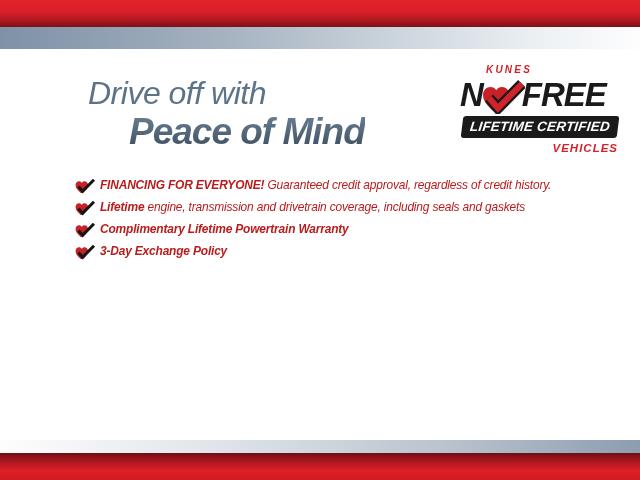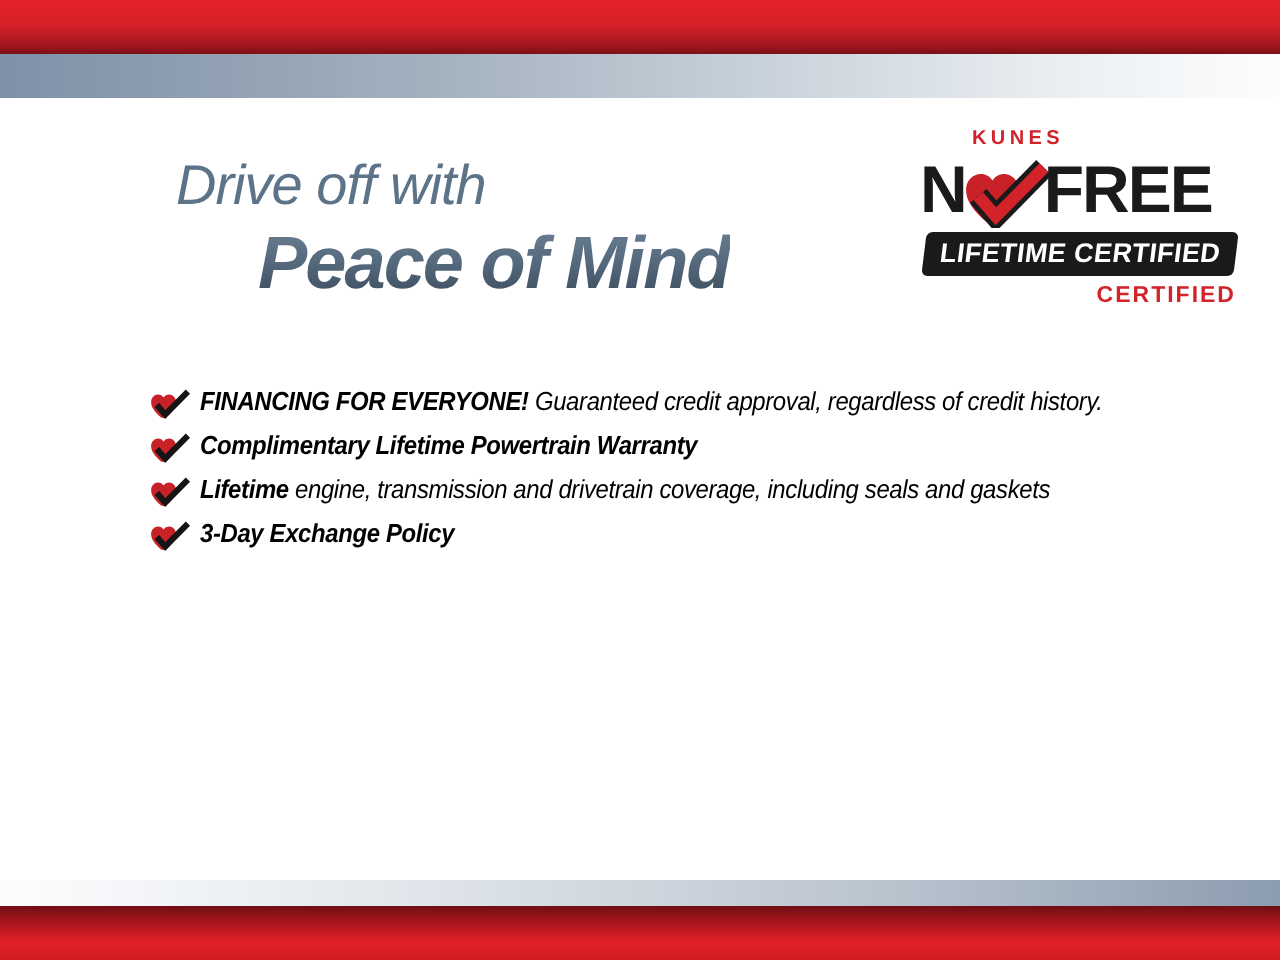--- a/index.html
+++ b/index.html
@@ -23,56 +23,56 @@
     position:absolute;left:0;top:440px;width:640px;height:13px;
     background:linear-gradient(90deg,#fdfdfe 0%,#e3e8ed 30%,#b9c3ce 70%,#8c9db0 100%);
   }
   .bar-bottom{
     position:absolute;left:0;top:453px;width:640px;height:27px;
     background:linear-gradient(180deg,#6f0e14 0%,#a5161d 28%,#df2027 65%,#d11b22 100%);
   }
   
   .title{position:absolute;left:88px;top:76px;font-style:italic;}
   .t1{
-    font-size:28px;line-height:34px;color:#5d7488;
+    font-size:32px;line-height:34px;color:#5d7488;
     letter-spacing:-0.5px;font-weight:normal;
   }
   .t2{
     font-size:37px;line-height:44px;margin-left:41px;
     font-weight:bold;letter-spacing:-1px;color:#4a5c6e;text-align:center;
   }
   @supports ((-webkit-background-clip: text) or (background-clip: text)){
     .t2{
       background:linear-gradient(180deg,#6e8397 0%,#576b7f 45%,#364757 100%);
       -webkit-background-clip:text;background-clip:text;color:transparent;
     }
   }
   
-  .logo{position:absolute;top:64px;right:8px;width:172px;}
+  .logo{position:absolute;top:64px;right:8px;width:172px;font-style:italic;}
   .lg-kunes{
     color:#d2232a;font-weight:bold;font-size:10px;
     letter-spacing:2.2px;margin-left:26px;
   }
   .lg-main{
     display:flex;align-items:center;margin-top:1px;
     font-size:33px;font-weight:bold;color:#1a1a1a;letter-spacing:-1px;
   }
   .lg-check{width:44px;height:34px;margin:0 -3px 0 -2px;position:relative;top:2px;}
   .lg-banner{
     display:inline-block;background:#1a1a1a;color:#ffffff;
     transform:skewX(-7deg);border-radius:3px;
     padding:3px 8px 4px 8px;margin-top:2px;margin-left:2px;
     font-size:13.5px;font-weight:bold;white-space:nowrap;letter-spacing:0.2px;
   }
   .lg-veh{
     color:#d2232a;font-weight:bold;font-size:11.5px;
     letter-spacing:1px;text-align:right;padding-right:14px;margin-top:4px;
   }
   
-  .benefits{position:absolute;left:74px;top:194px;width:560px;color:#000000;}
+  .benefits{position:absolute;left:74px;top:178px;width:560px;color:#b91c1c;}
   .benefit{display:flex;align-items:flex-start;margin-bottom:6px;white-space:nowrap;}
   .b-icon{width:22px;height:16px;flex:0 0 22px;margin-right:4px;margin-top:0px;}
   .b-text{
     font-style:italic;font-size:13px;line-height:14.5px;
     letter-spacing:-0.2px;transform:scaleX(0.92);transform-origin:left top;
   }
   .b-bold{font-weight:bold;}
   .b-sub{font-weight:normal;margin-top:1px;}
   svg .heart{fill:#c92128;}
   svg .chk{fill:none;stroke:#151515;stroke-width:3.8;}
@@ -99,53 +99,53 @@
       <svg class="lg-check" viewBox="0 0 26 20" aria-hidden="true">
         <path class="heart" d="M7.6,18.6 C3.6,15.2 1.2,12.2 1.2,8.8 C1.2,6.1 3.2,4.1 5.6,4.1 C7.0,4.1 8.2,4.8 9.0,6.0 C9.8,4.8 11.0,4.1 12.4,4.1 C14.8,4.1 16.8,6.1 16.8,8.8 C16.8,12.2 14.4,15.2 10.4,18.6 Z"></path>
         <path class="chk-under" d="M4.8,10.6 L10.0,16.6 L24.2,2.2"></path>
         <path class="chk-red" d="M4.8,10.6 L10.0,16.6 L24.2,2.2"></path>
       </svg>
       <span>FREE</span>
     </div>
     <div class="lg-banner">
       <span>LIFETIME CERTIFIED</span>
     </div>
-    <div class="lg-veh">CERTIFIED</div>
+    <div class="lg-veh">VEHICLES</div>
   </div>
 
   <div class="benefits" id="benefits">
   <div class="benefit">
     <svg class="b-icon" viewBox="0 0 26 20" aria-hidden="true">
       <path class="heart" d="M7.6,18.6 C3.6,15.2 1.2,12.2 1.2,8.8 C1.2,6.1 3.2,4.1 5.6,4.1 C7.0,4.1 8.2,4.8 9.0,6.0 C9.8,4.8 11.0,4.1 12.4,4.1 C14.8,4.1 16.8,6.1 16.8,8.8 C16.8,12.2 14.4,15.2 10.4,18.6 Z"></path>
       <path class="chk" d="M4.8,10.6 L10.0,16.6 L24.2,2.2"></path>
     </svg>
     <div class="b-text">
       <span class="b-bold">FINANCING FOR EVERYONE!</span><span class="b-rest"> Guaranteed credit approval, regardless of credit history.</span>
       
     </div>
   </div>
 
   <div class="benefit">
     <svg class="b-icon" viewBox="0 0 26 20" aria-hidden="true">
       <path class="heart" d="M7.6,18.6 C3.6,15.2 1.2,12.2 1.2,8.8 C1.2,6.1 3.2,4.1 5.6,4.1 C7.0,4.1 8.2,4.8 9.0,6.0 C9.8,4.8 11.0,4.1 12.4,4.1 C14.8,4.1 16.8,6.1 16.8,8.8 C16.8,12.2 14.4,15.2 10.4,18.6 Z"></path>
       <path class="chk" d="M4.8,10.6 L10.0,16.6 L24.2,2.2"></path>
     </svg>
     <div class="b-text">
-      <span class="b-bold">Complimentary Lifetime Powertrain Warranty</span><span class="b-rest"></span>
+      <span class="b-bold">Lifetime</span><span class="b-rest"> engine, transmission and drivetrain coverage, including seals and gaskets</span>
       
     </div>
   </div>
 
   <div class="benefit">
     <svg class="b-icon" viewBox="0 0 26 20" aria-hidden="true">
       <path class="heart" d="M7.6,18.6 C3.6,15.2 1.2,12.2 1.2,8.8 C1.2,6.1 3.2,4.1 5.6,4.1 C7.0,4.1 8.2,4.8 9.0,6.0 C9.8,4.8 11.0,4.1 12.4,4.1 C14.8,4.1 16.8,6.1 16.8,8.8 C16.8,12.2 14.4,15.2 10.4,18.6 Z"></path>
       <path class="chk" d="M4.8,10.6 L10.0,16.6 L24.2,2.2"></path>
     </svg>
     <div class="b-text">
-      <span class="b-bold">Lifetime</span><span class="b-rest"> engine, transmission and drivetrain coverage, including seals and gaskets</span>
+      <span class="b-bold">Complimentary Lifetime Powertrain Warranty</span><span class="b-rest"></span>
       
     </div>
   </div>
 
 
 
 
   <div class="benefit">
     <svg class="b-icon" viewBox="0 0 26 20" aria-hidden="true">
       <path class="heart" d="M7.6,18.6 C3.6,15.2 1.2,12.2 1.2,8.8 C1.2,6.1 3.2,4.1 5.6,4.1 C7.0,4.1 8.2,4.8 9.0,6.0 C9.8,4.8 11.0,4.1 12.4,4.1 C14.8,4.1 16.8,6.1 16.8,8.8 C16.8,12.2 14.4,15.2 10.4,18.6 Z"></path>

